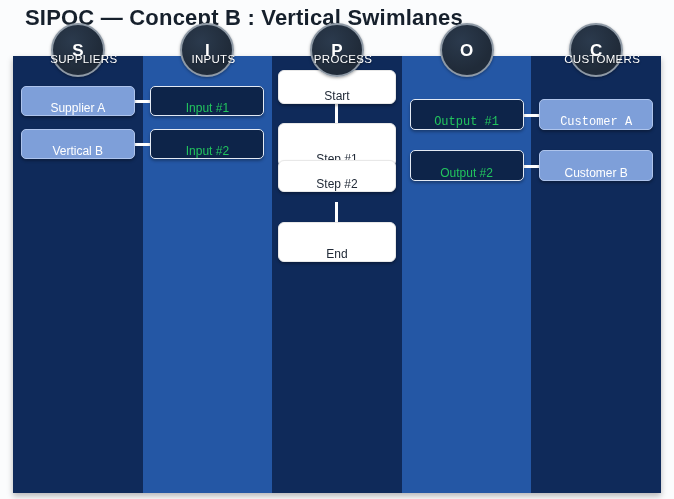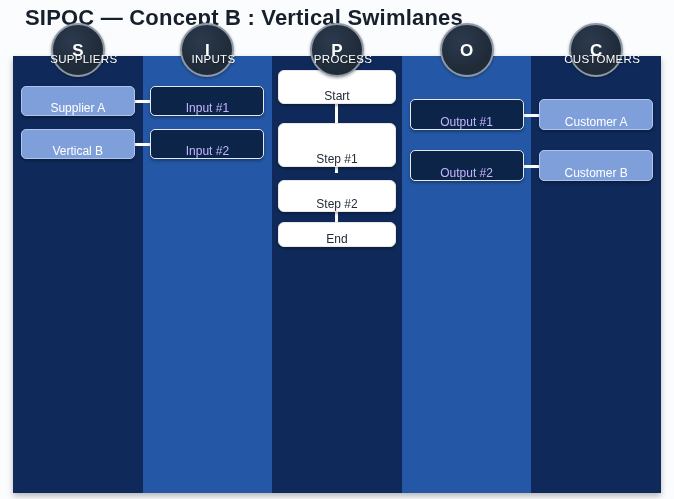--- a/index.html
+++ b/index.html
@@ -60,39 +60,39 @@
     box-shadow:0 2px 3px rgba(0,0,0,0.3);
   }
   .box.light {
     background:var(--box_light,#7E9FD9);
     border:1.5px solid var(--box_light_border,#AEC4EC);
     color:#fff;
   }
   .box.darkbox {
     background:var(--box_dark,#0D2449);
     border:1.5px solid var(--box_dark_border,#E3EAF4);
-    color:#c4b5fd;
+    color:#22c55e;
   }
   .box.white {
     background:var(--box_white,#FFFFFF);
     border:1px solid #E8E8E8;
     color:var(--box_white_text,#222B38);
     width:118px;
     border-radius:6px;
   }
 
   
   .row1-si { top:30px; }
   .row2-si { top:73px; }
-  .row1-oc { top:43px; height:31px; }
+  .row1-oc { top:43px; height:31px;font-family:Liberation Mono, monospace; }
   .row2-oc { top:94px; height:31px; }
   .p-start { top:14px;  height:34px; }
   .p-step1 { top:67px;  height:44px; }
-  .p-step2 { top:124px; height:32px; }
-  .p-end   { top:166px; height:25px; }
+  .p-step2 { top:104px; height:32px; }
+  .p-end   { top:166px; height:40px; }
 
   .connector {
     position:absolute;
     background:var(--connector,#FFFFFF);
     z-index:1;
   }
   .conn-h { height:3px; width:20px; }
   .conn-v { width:3px; left:322px; }
   #conn-si-1 { left:120px; top:44px; }
   #conn-si-2 { left:120px; top:87px; }

